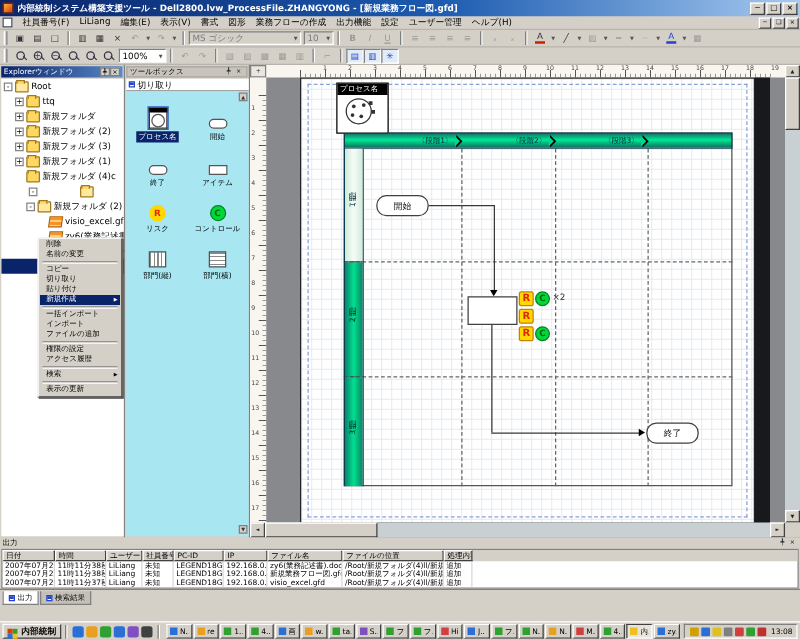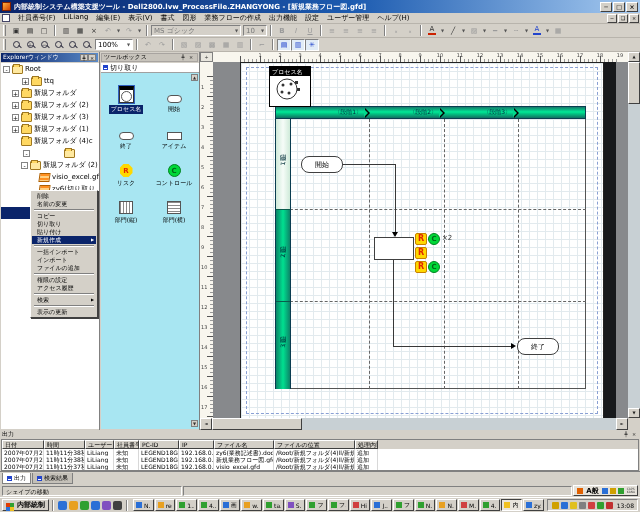--- a/index.html
+++ b/index.html
@@ -328,21 +328,21 @@
       <span class="xbtn"></span>
     </div>
     <div class="tree" style="position:absolute;left:1px;top:11px;width:98px;height:366px">
 
         <div class="tree-row" style="padding-left: 2px;">
           <span class="exp minus"></span>
           <span class="ticon folder-open"></span>
           <span class="tlabel">Root</span>
         </div>
 
-        <div class="tree-row" style="padding-left: 21px;">
+        <div class="tree-row" style="padding-left: 11px;">
           <span class="exp plus"></span>
           <span class="ticon folder"></span>
           <span class="tlabel">ttq</span>
         </div>
 
         <div class="tree-row" style="padding-left: 11px;">
           <span class="exp plus"></span>
           <span class="ticon folder"></span>
           <span class="tlabel">新規フォルダ</span>
         </div>
@@ -385,21 +385,21 @@
 
         <div class="tree-row" style="padding-left: 29px;">
           <span class="exp none"></span>
           <span class="ticon file"></span>
           <span class="tlabel">visio_excel.gfd</span>
         </div>
 
         <div class="tree-row" style="padding-left: 29px;">
           <span class="exp none"></span>
           <span class="ticon file"></span>
-          <span class="tlabel">zy6(切り取り</span>
+          <span class="tlabel">zy6(業務記述書</span>
         </div>
 
         <div class="tree-row" style="padding-left: 29px;">
           <span class="exp none"></span>
           <span class="ticon file"></span>
           <span class="tlabel">新規業務フロー図</span>
         </div>
 
         <div class="tree-row sel" style="padding-left: 20px;">
           <span class="exp none"></span>
@@ -707,35 +707,20 @@
         <span class="oticon output"></span>
         <span>出力</span>
       </div>
 
       <div class="btab">
         <span class="oticon search"></span>
         <span>検索結果</span>
       </div>
     </div>
 
-  <div class="abs statusbar">
-    <div class="stbox" style="width:180px">シェイプの移動</div>
-    <div class="stbox" style="flex:1;margin:0 1px"></div>
-    <div class="imebar">
-      <span class="ime-ic" style="background:#e06000"></span>
-      <span class="ime-txt">A般</span>
-      <span class="ime-ic" style="background:#2a6fd6"></span>
-      <span class="ime-ic" style="background:#d0a000"></span>
-      <span class="ime-ic" style="background:#30a030"></span>
-      <span class="capskana">
-          <span>CAPS</span>
-          <span>KANA</span>
-        </span>
-    </div>
-  </div>
 
   <div class="abs taskbar">
     <div class="startbtn">
       <span class="winflag"></span>
       <span>内部統制</span>
     </div>
     <div class="tsep"></div>
     <div class="ql">
 
     <span class="qlicon" style="background: rgb(42, 111, 214);"></span>

